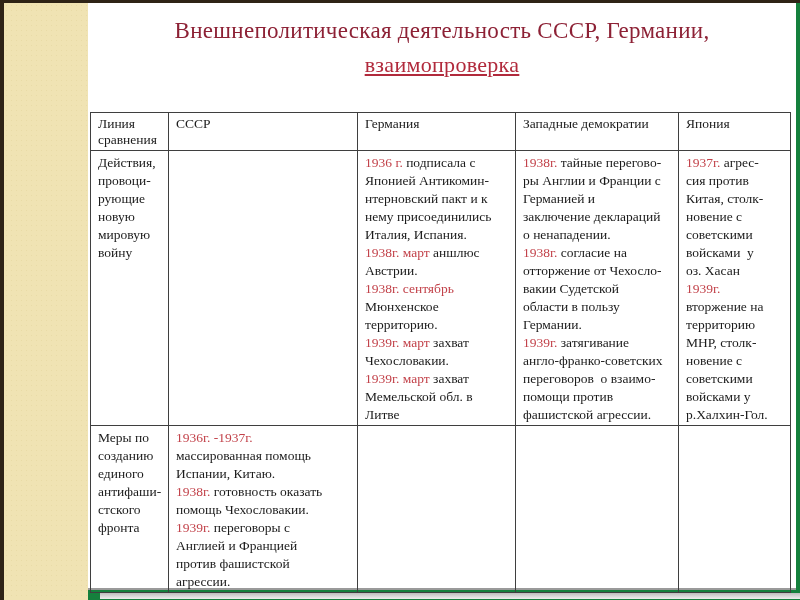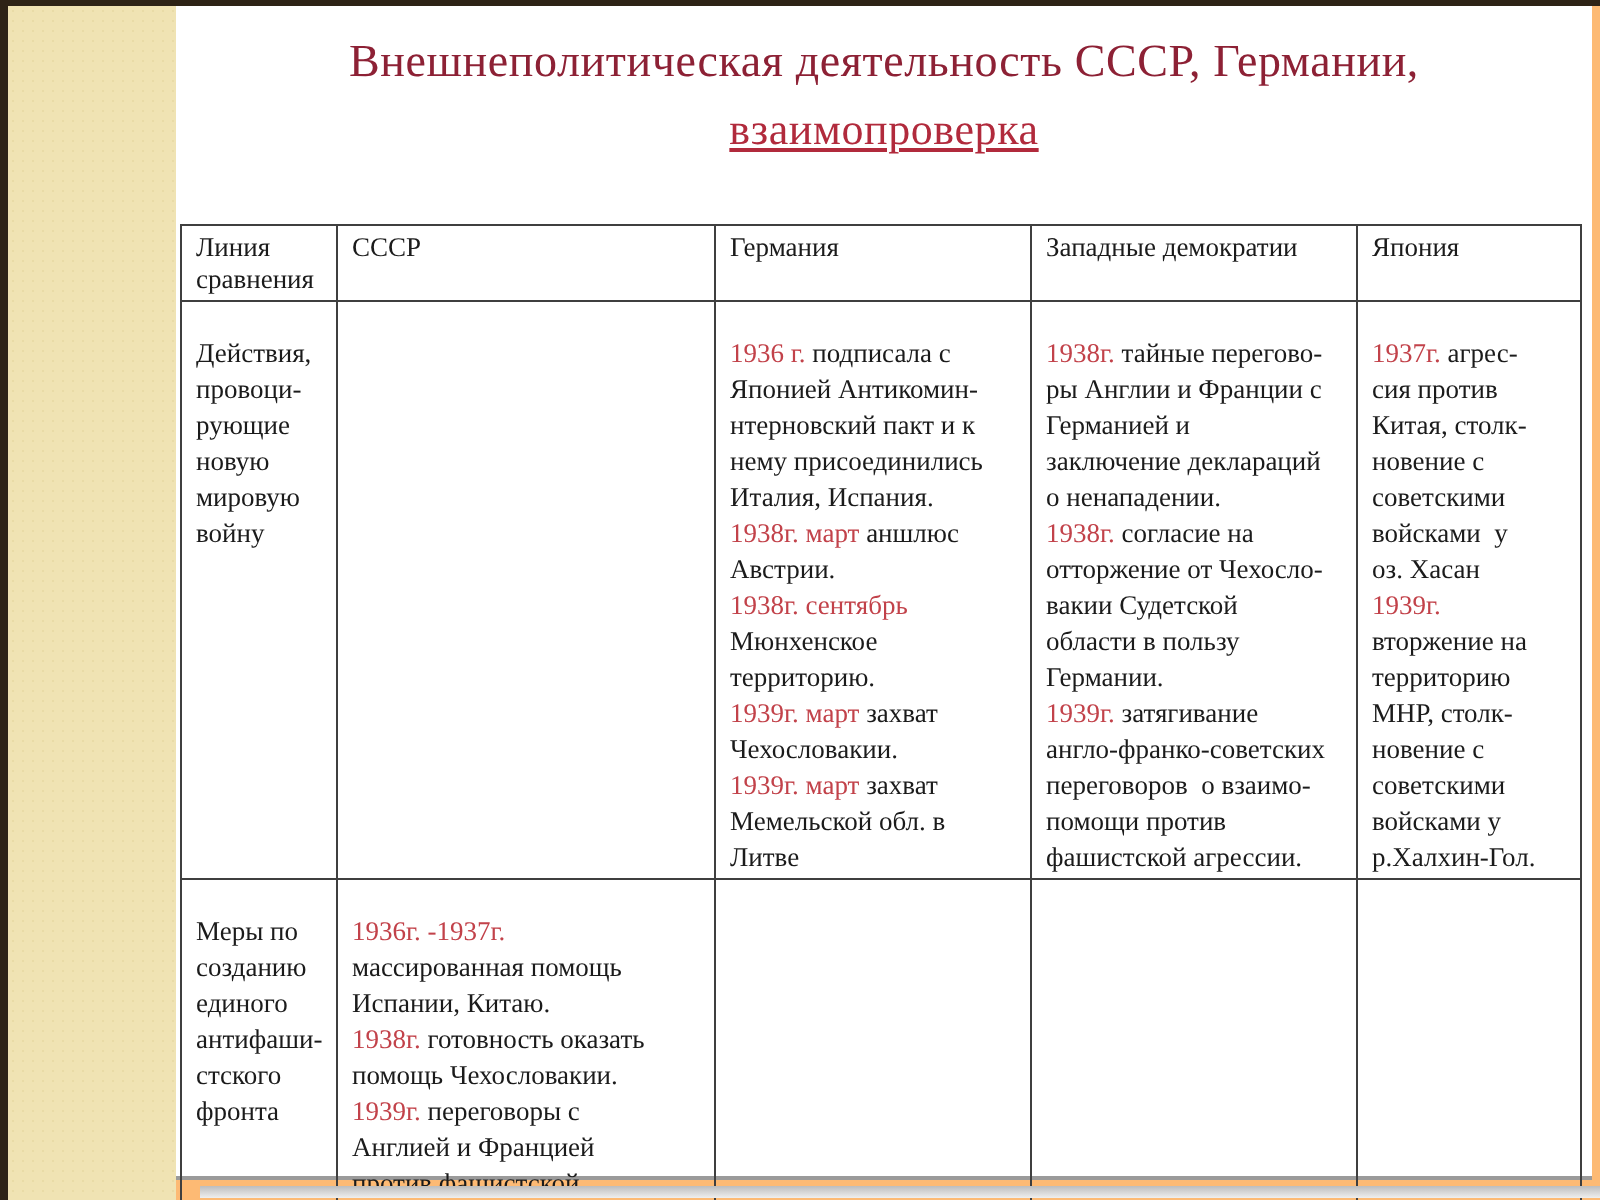--- a/index.html
+++ b/index.html
@@ -6,21 +6,21 @@
   body{
     width:800px;height:600px;position:relative;overflow:hidden;
     background:#ffffff;
     font-family:"Liberation Serif", serif;
   }
   .slide{
     position:absolute;inset:0;
     border-left:4px solid #2e2316;
     border-top:3px solid #2e2316;
     box-sizing:border-box;
-    background:#fdba74;
+    background:#15803d;
   }
   .band{
     position:absolute;left:0;top:0;width:84px;height:597px;
     background:#f0e3b3;
     background-image:radial-gradient(#e9dba6 12%, transparent 13%);
     background-size:5px 5px;
   }
   .content{
     position:absolute;left:84px;top:0;width:708px;height:587px;
     background:#ffffff;
@@ -61,21 +61,21 @@
     text-align:left;
     vertical-align:top;
     padding:3px 4px 2px 7px;
     height:30px;
     line-height:16px;
     color:#1b1b1b;
     margin-top:28px;
   }
   table.cmp td{
     vertical-align:top;
-    padding:17px 4px 1px 7px;
+    padding:3px 4px 1px 7px;
     color:#1b1b1b;
   }
   .ln{
     font-size:13.5px;
     line-height:18px;
     white-space:pre-wrap;
   }
   .rd{color:#c2424a;}
 </style>
 </head>

